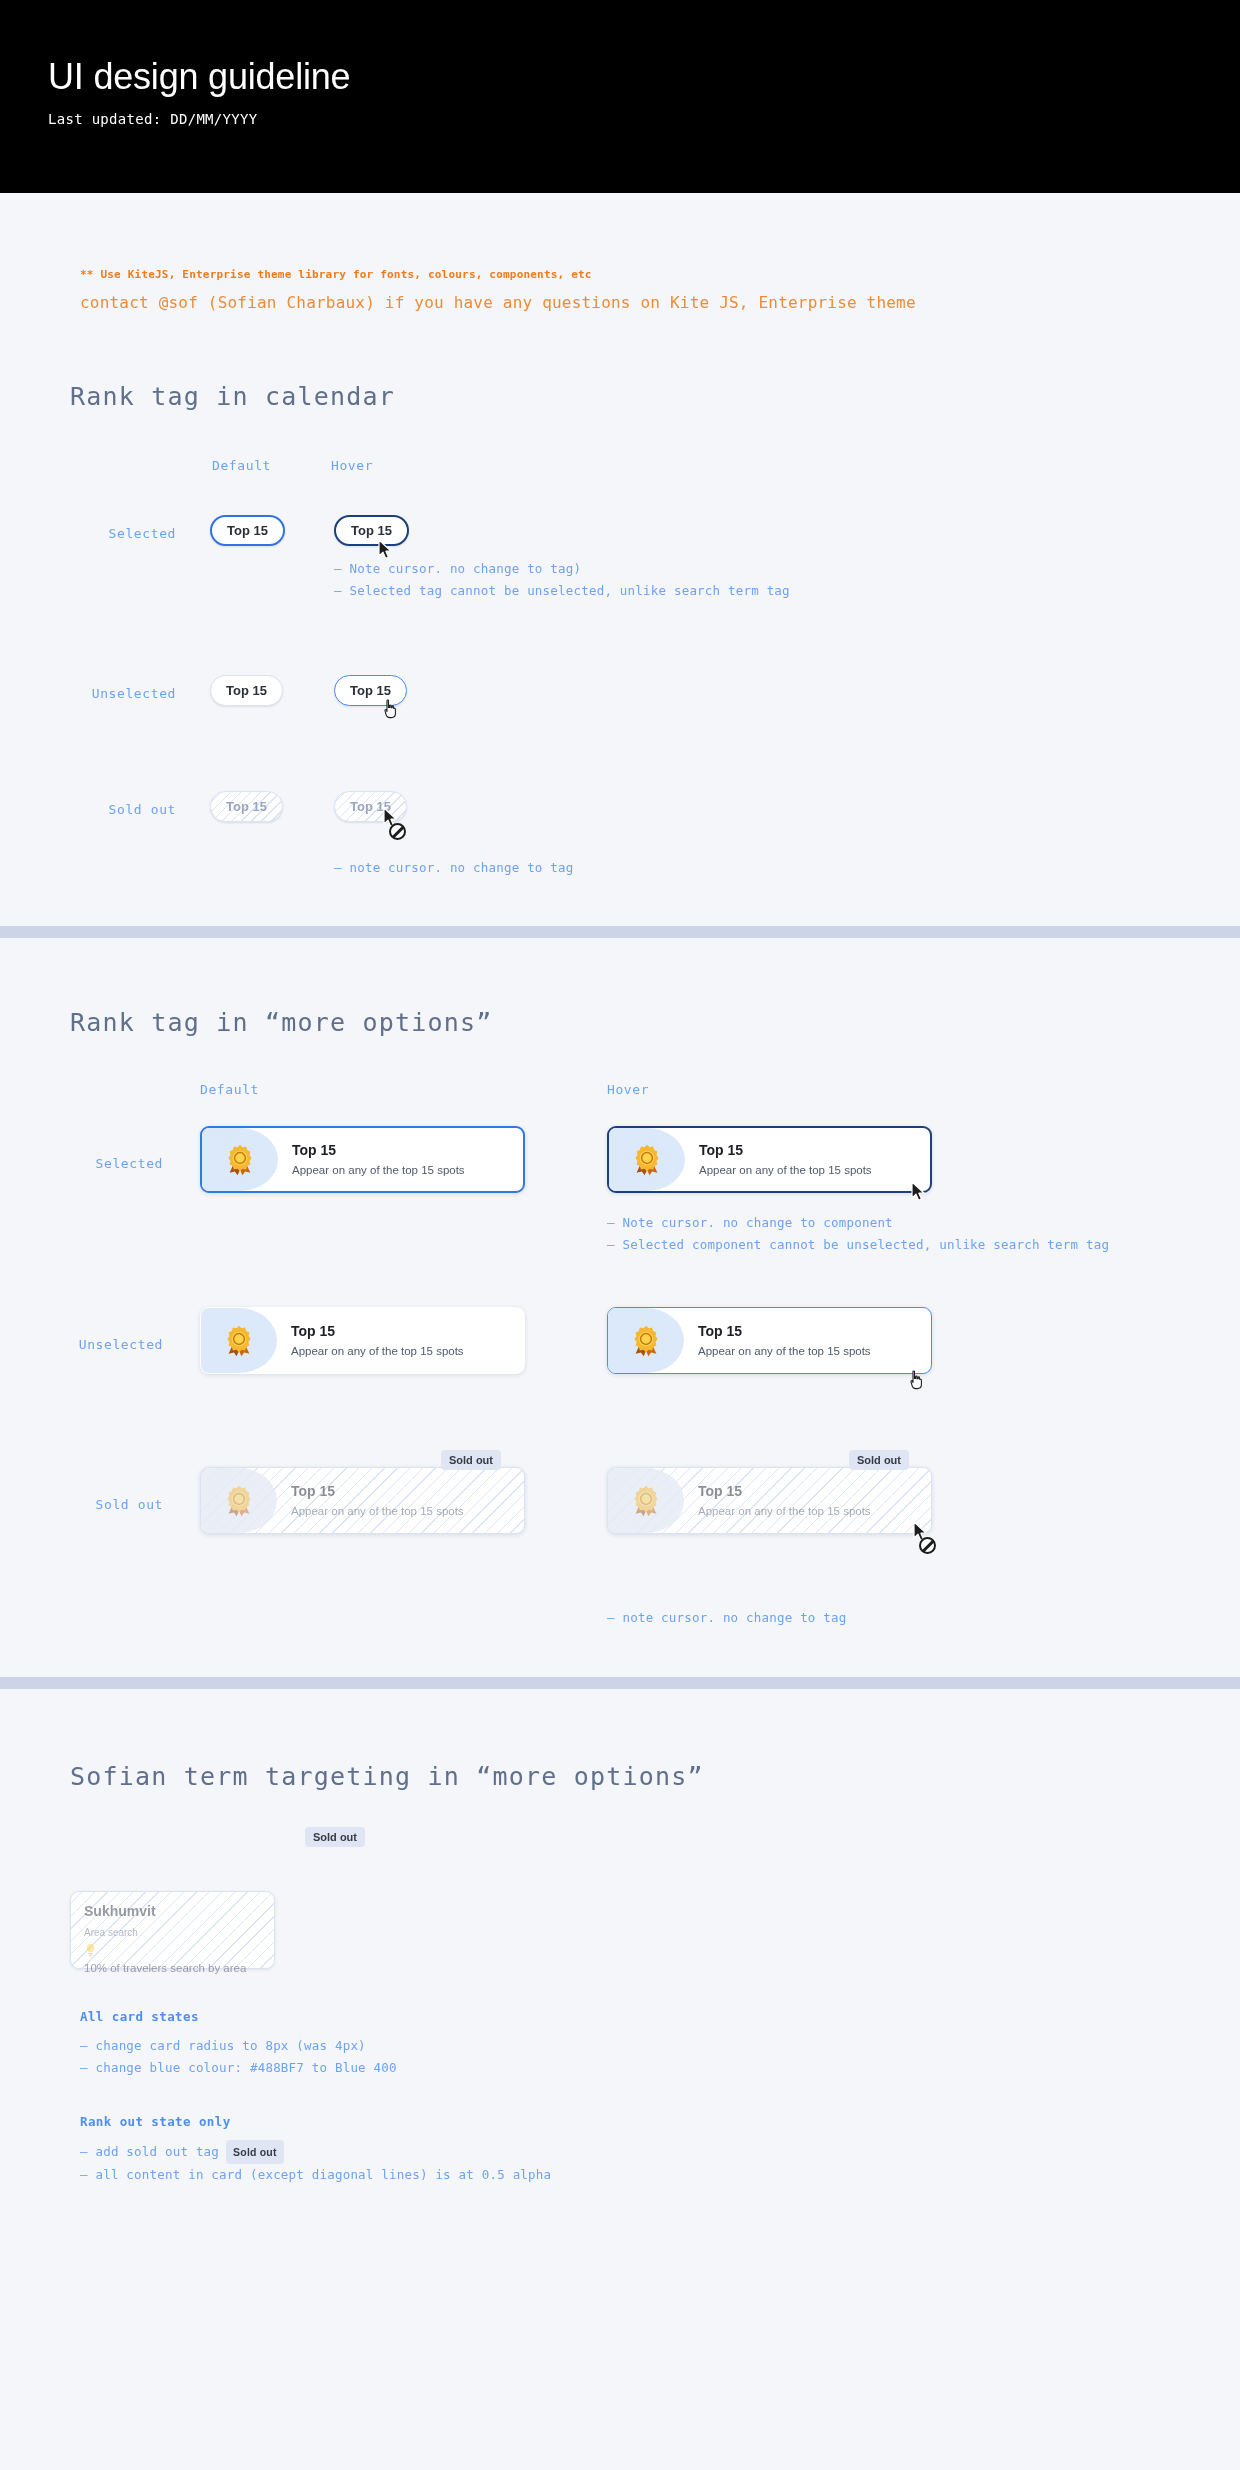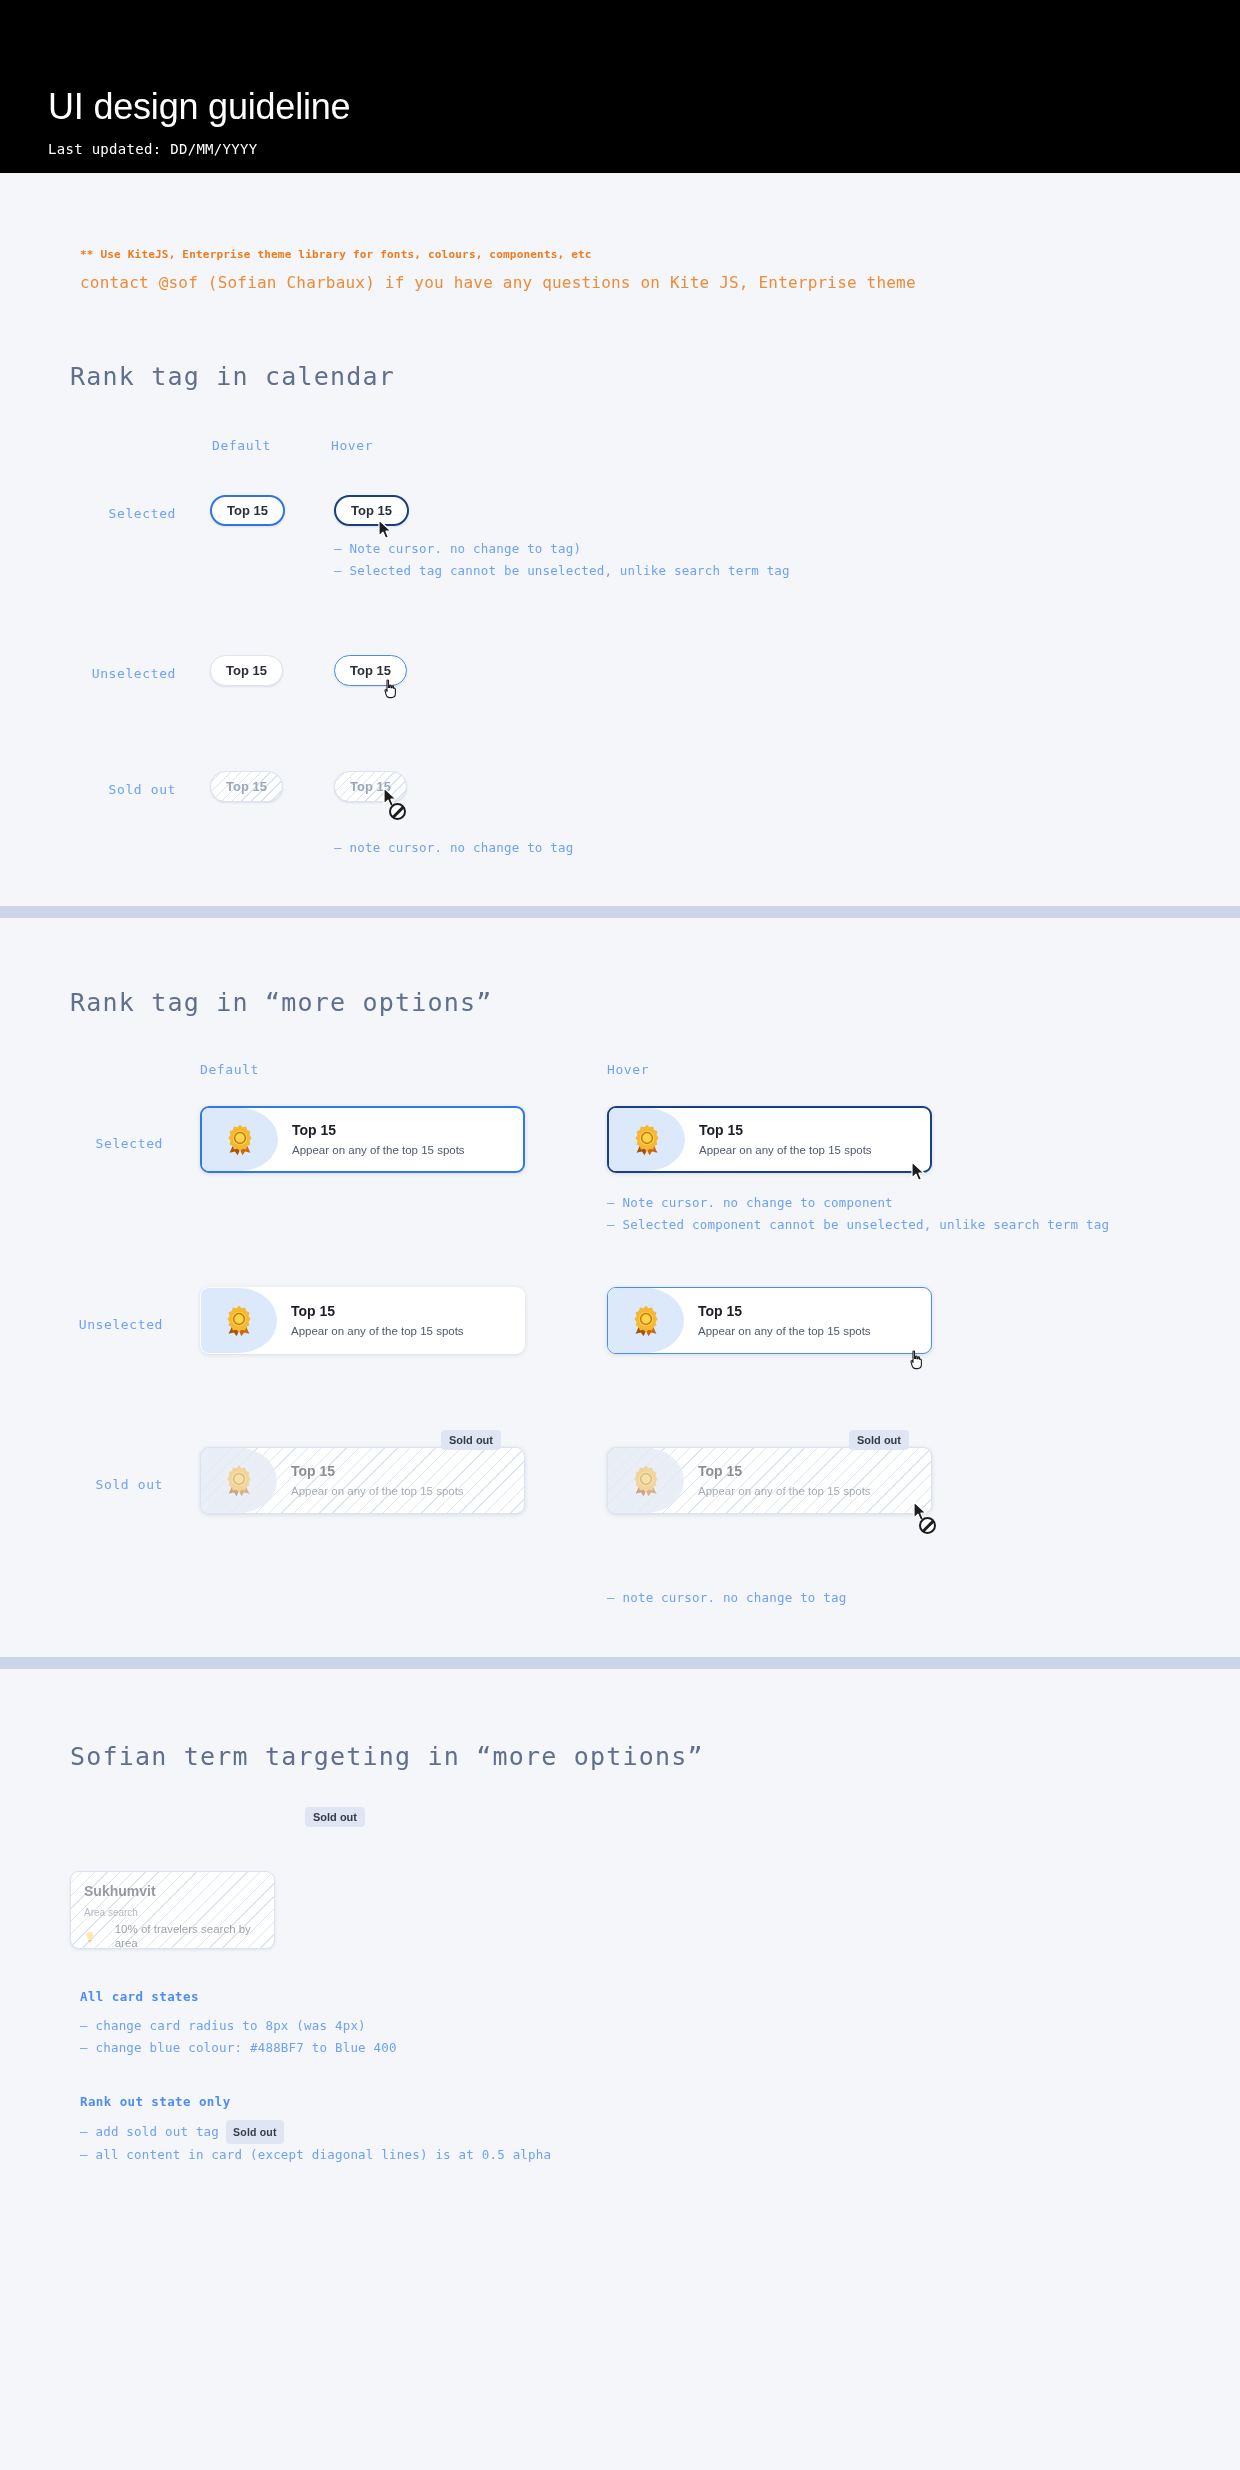--- a/index.html
+++ b/index.html
@@ -8,22 +8,22 @@
     width: 1240px;
     background: #f4f6f9;
     font-family: "DejaVu Sans Mono", "Liberation Mono", monospace;
   }
 
   .page { width: 1240px; position: relative; }
 
   
   .header {
     background: #000000;
-    height: 173px;
-    padding: 86px 0 0 48px;
+    height: 193px;
+    padding: 56px 0 0 48px;
   }
   .header-title {
     color: #ffffff;
     font-family: "Liberation Sans", sans-serif;
     font-size: 36px;
     font-weight: 400;
     letter-spacing: -0.2px;
     line-height: 1.15;
   }
   .header-sub {
@@ -241,26 +241,27 @@
     line-height: 1.2;
   }
   .search-kind {
     font-size: 10px;
     color: #6b7585;
     margin-top: 7px;
     line-height: 1.2;
   }
   .search-stat {
     display: flex;
-    align-items: center;
-    gap: 19px;
+    align-items: flex-start;
+    gap: 5px;
     font-size: 11.5px;
     color: #3f4754;
     margin-top: 4px;
     line-height: 1.2;
+    flex-direction: column;
   }
   .bulb { width: 13px; height: 14px; display: block; }
 
   .inline-chip-line {
     display: flex;
     align-items: center;
     gap: 7px;
   }
   .inline-chip-line .soldout-chip {
     font-size: 10.5px;

